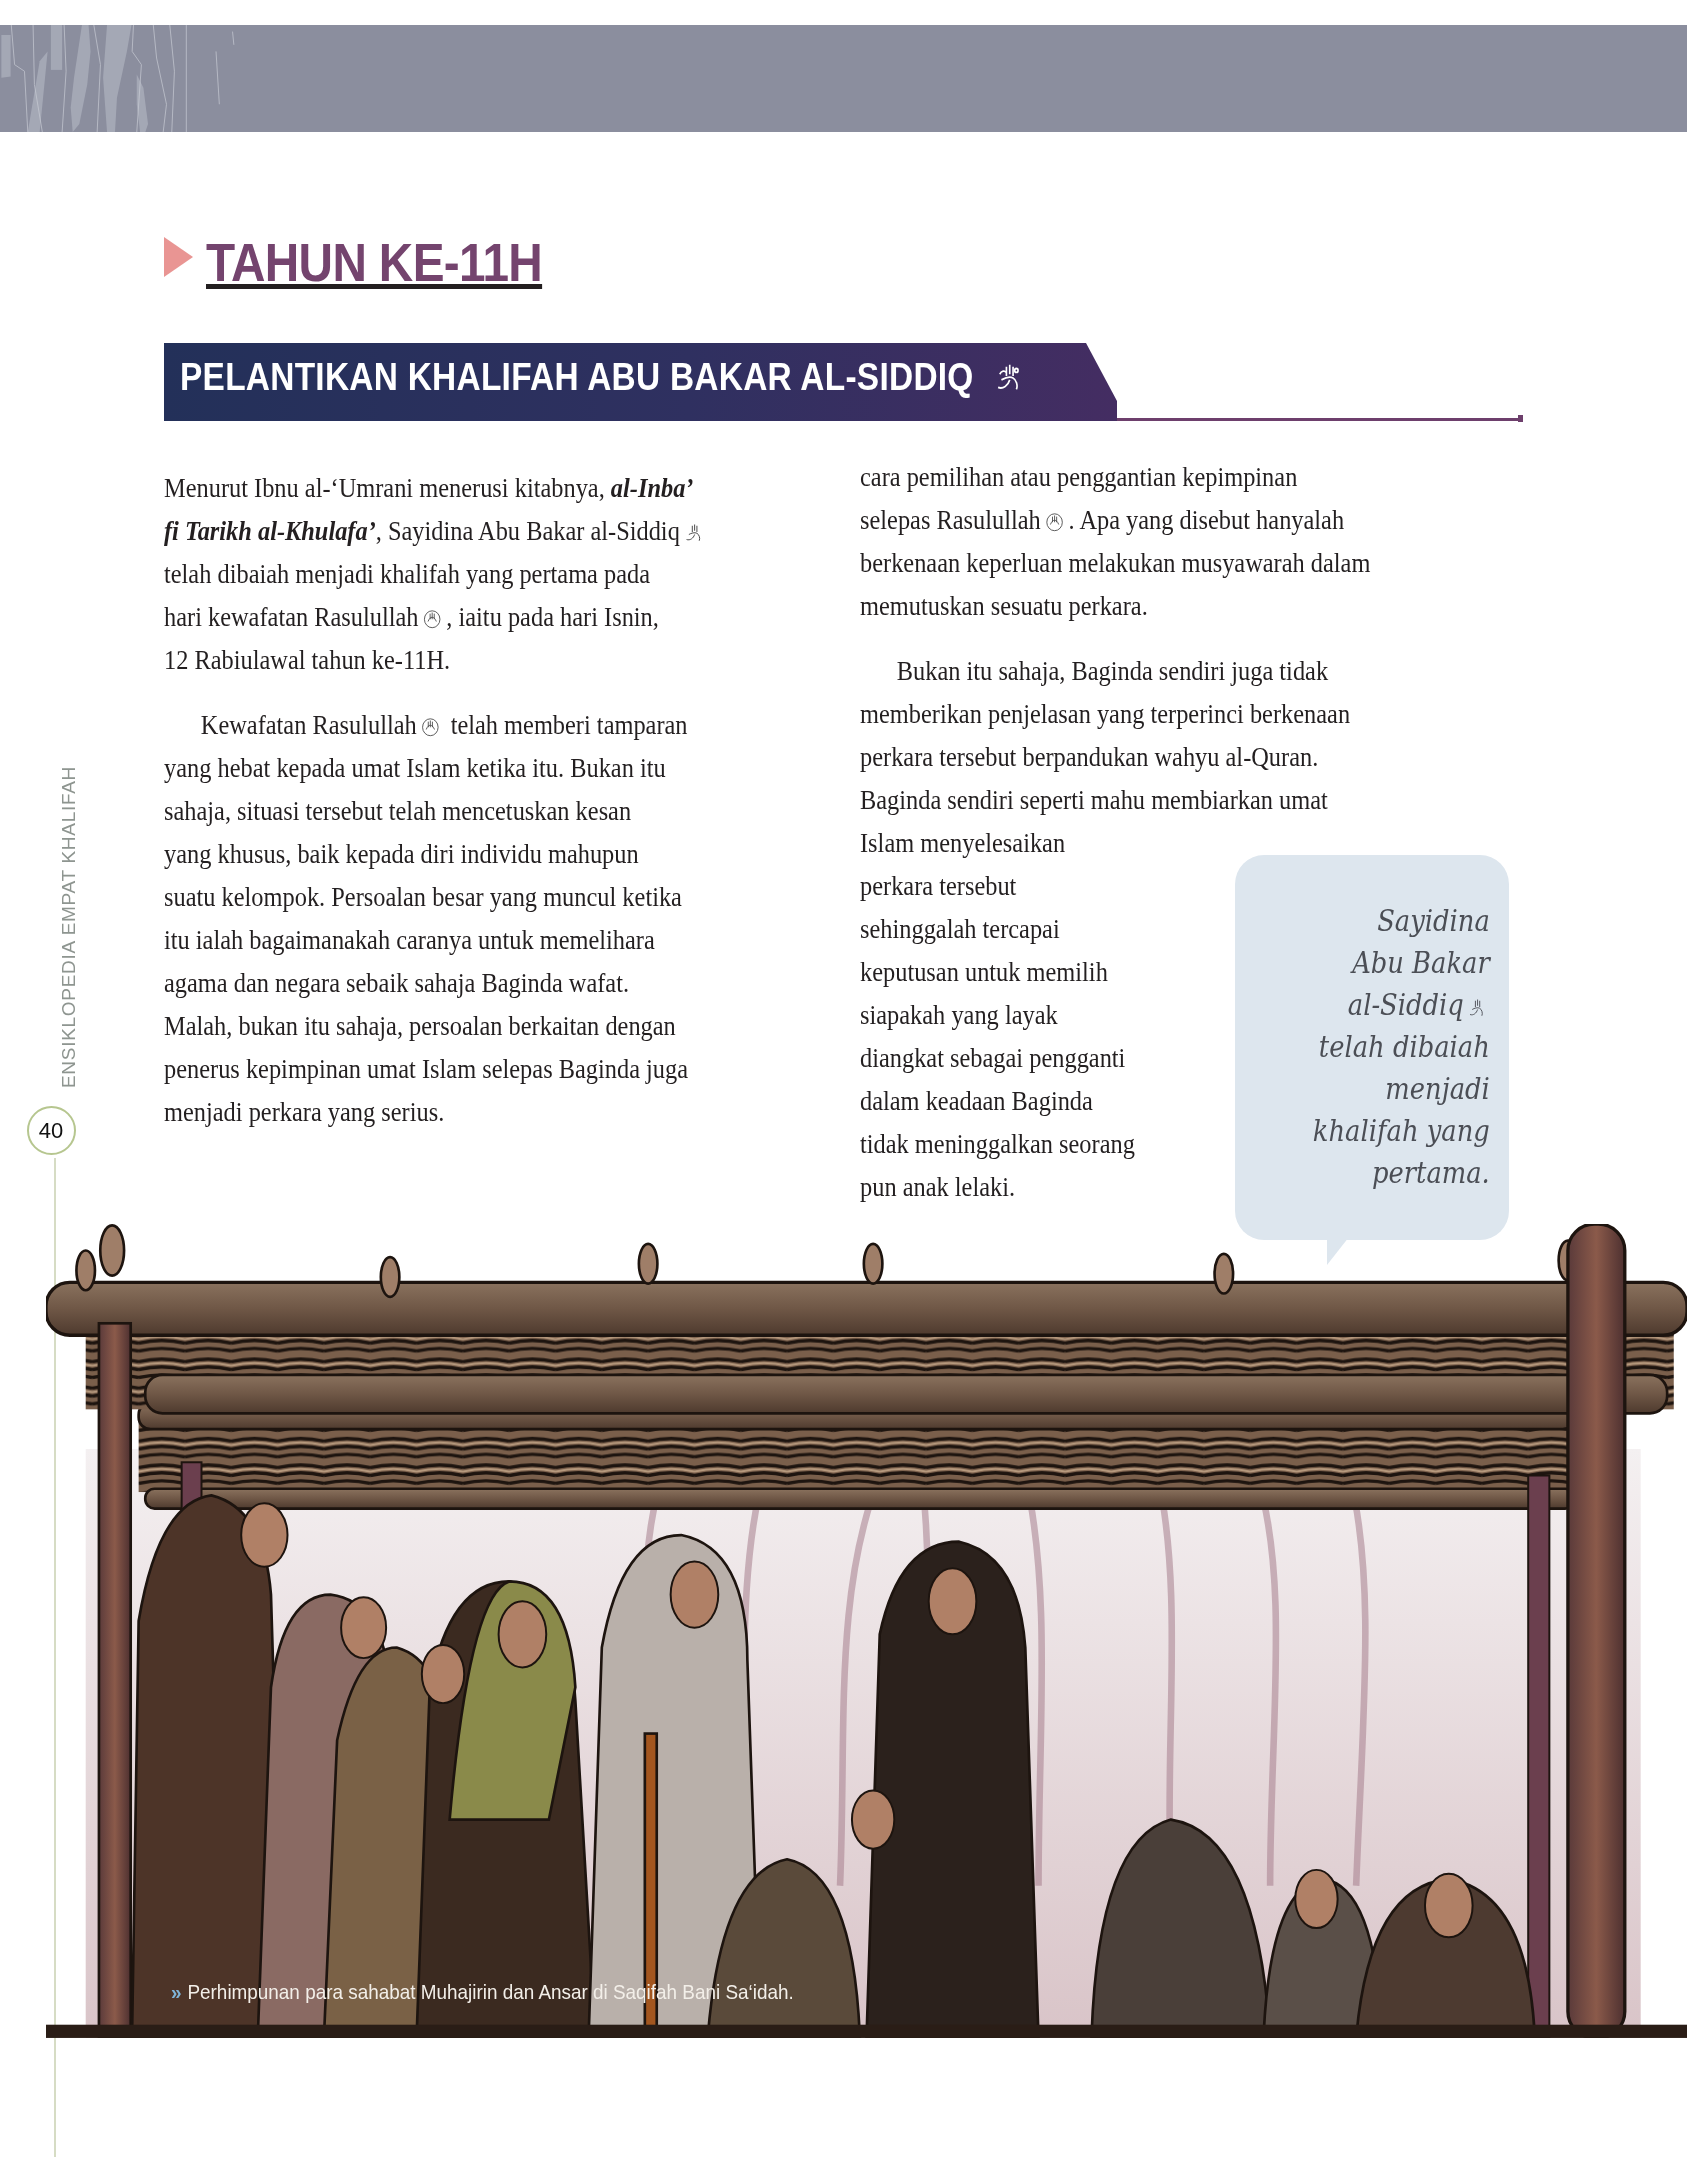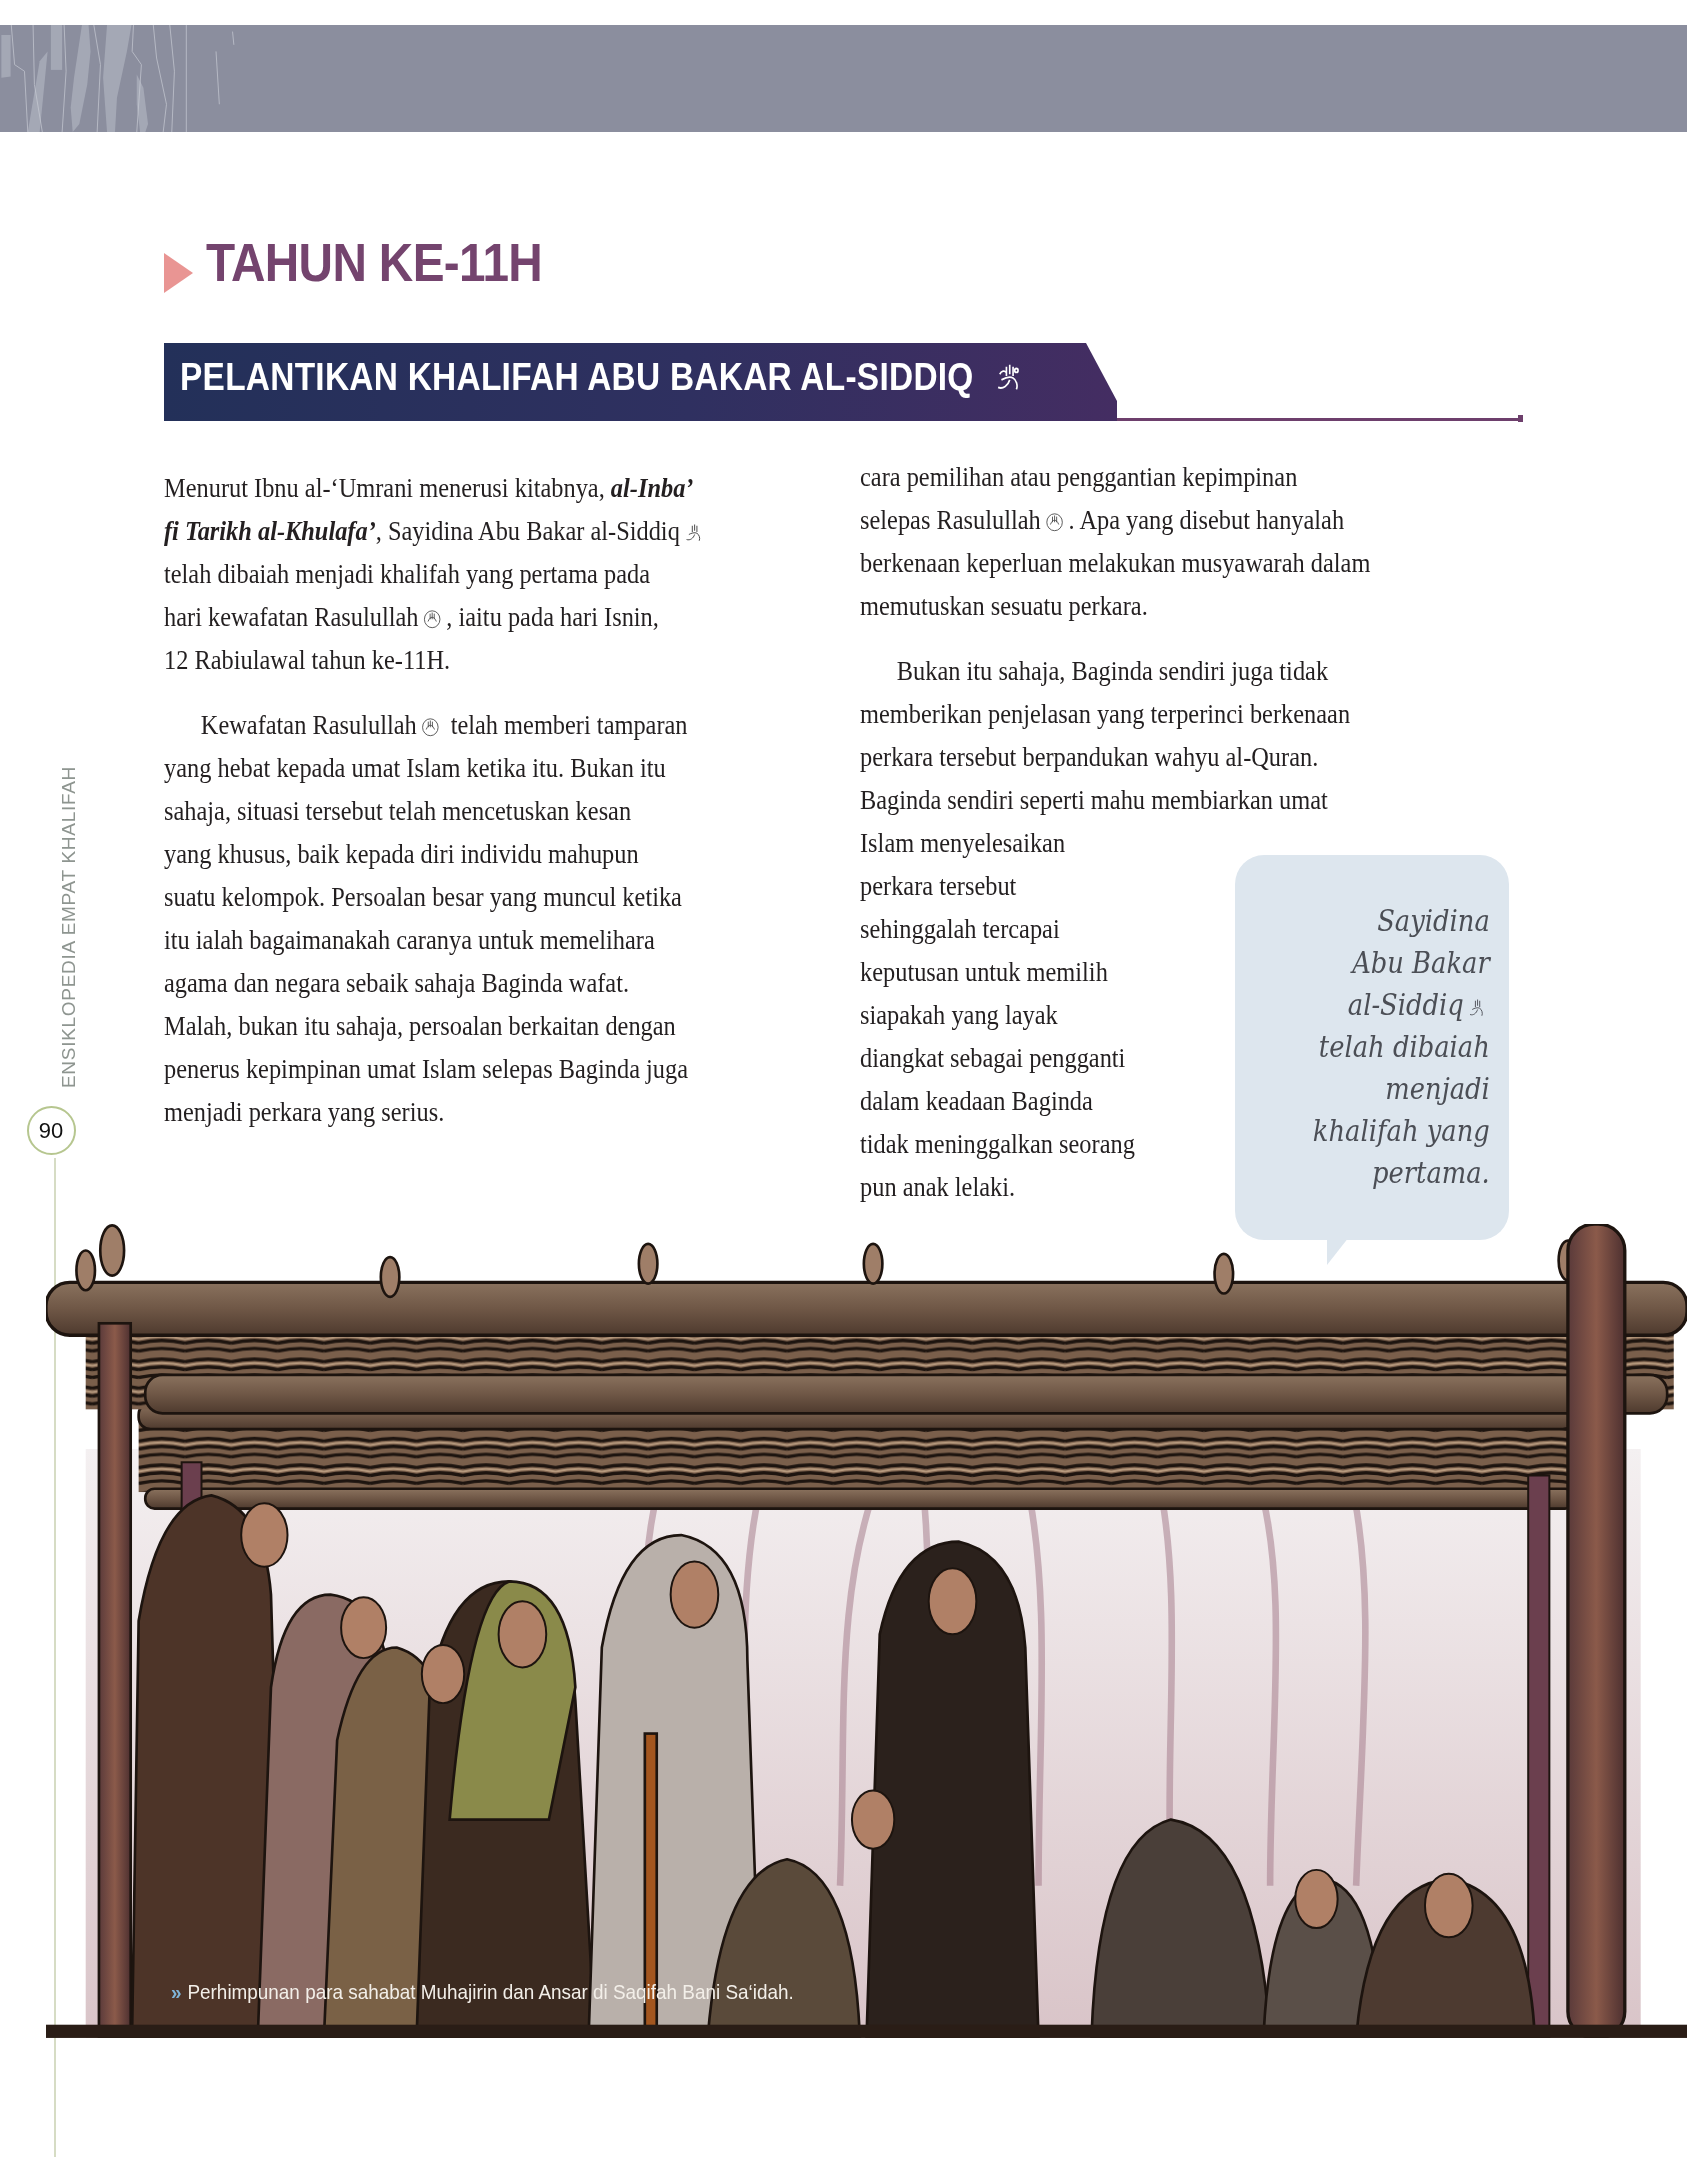--- a/index.html
+++ b/index.html
@@ -12,21 +12,21 @@
 
   
   .side-rule { position:absolute; left:54px; top:1158px; width:2px; height:999px; background:#d6dcc4; }
   .running-head { position:absolute; left:58px; top:1088px; transform-origin:0 0; transform:rotate(-90deg);
                   font-size:19px; letter-spacing:0.7px; color:#8e9590; white-space:nowrap; }
   .page-num { position:absolute; left:26.5px; top:1106px; width:49px; height:49px; border:2.6px solid #b6c68f;
               border-radius:50%; box-sizing:border-box; display:flex; align-items:center; justify-content:center;
               font-size:22px; color:#111; background:#fff; }
 
   
-  .year-heading { position:absolute; left:164px; top:232px; display:flex; align-items:flex-end; }
+  .year-heading { position:absolute; left:164px; top:232px; display:flex; align-items:flex-start;text-decoration:underline; }
   .year-arrow { width:0; height:0; border-top:20.5px solid transparent; border-bottom:20.5px solid transparent;
                 border-left:29px solid #e99593; margin-right:13.2px; margin-top:5.3px; }
   .year-text { font-family:"Liberation Sans", sans-serif; font-weight:bold; font-size:53px; color:#74446e;
                letter-spacing:-0.7px; transform:scaleX(0.9); transform-origin:left center; }
 
   .section-bar { position:absolute; left:164px; top:343px; width:953px; height:78px;
                  background:linear-gradient(90deg,#233059 0%,#2f3060 55%,#442d62 100%);
                  clip-path:polygon(0 0, 922px 0, 953px 58px, 953px 78px, 0 78px); }
   .section-title { position:absolute; left:180px; top:356px; font-weight:bold; font-size:38px; color:#fff;
                    white-space:nowrap; transform:scaleX(0.88); transform-origin:left center; letter-spacing:0.3px; }
@@ -80,21 +80,21 @@
       <path d="M255 0 L262 70 L258 162"></path>
       <path d="M280 0 L280 162"></path>
       <path d="M325 40 L330 120"></path>
       <path d="M350 10 L352 30"></path>
     </g>
   </svg>
 </div>
 
 <div class="running-head">ENSIKLOPEDIA EMPAT KHALIFAH</div>
 <div class="side-rule"></div>
-<div class="page-num">90</div>
+<div class="page-num">40</div>
 
 <div class="year-heading">
   <div class="year-arrow"></div>
   <div class="year-text">TAHUN KE-11H</div>
 </div>
 
 <div class="section-bar"></div>
 <div class="section-title">
   <span>PELANTIKAN KHALIFAH ABU BAKAR AL-SIDDIQ</span>
   <span class="honor" style="width:38px;height:34px;vertical-align:-5.3px;margin-left:9.3px">

